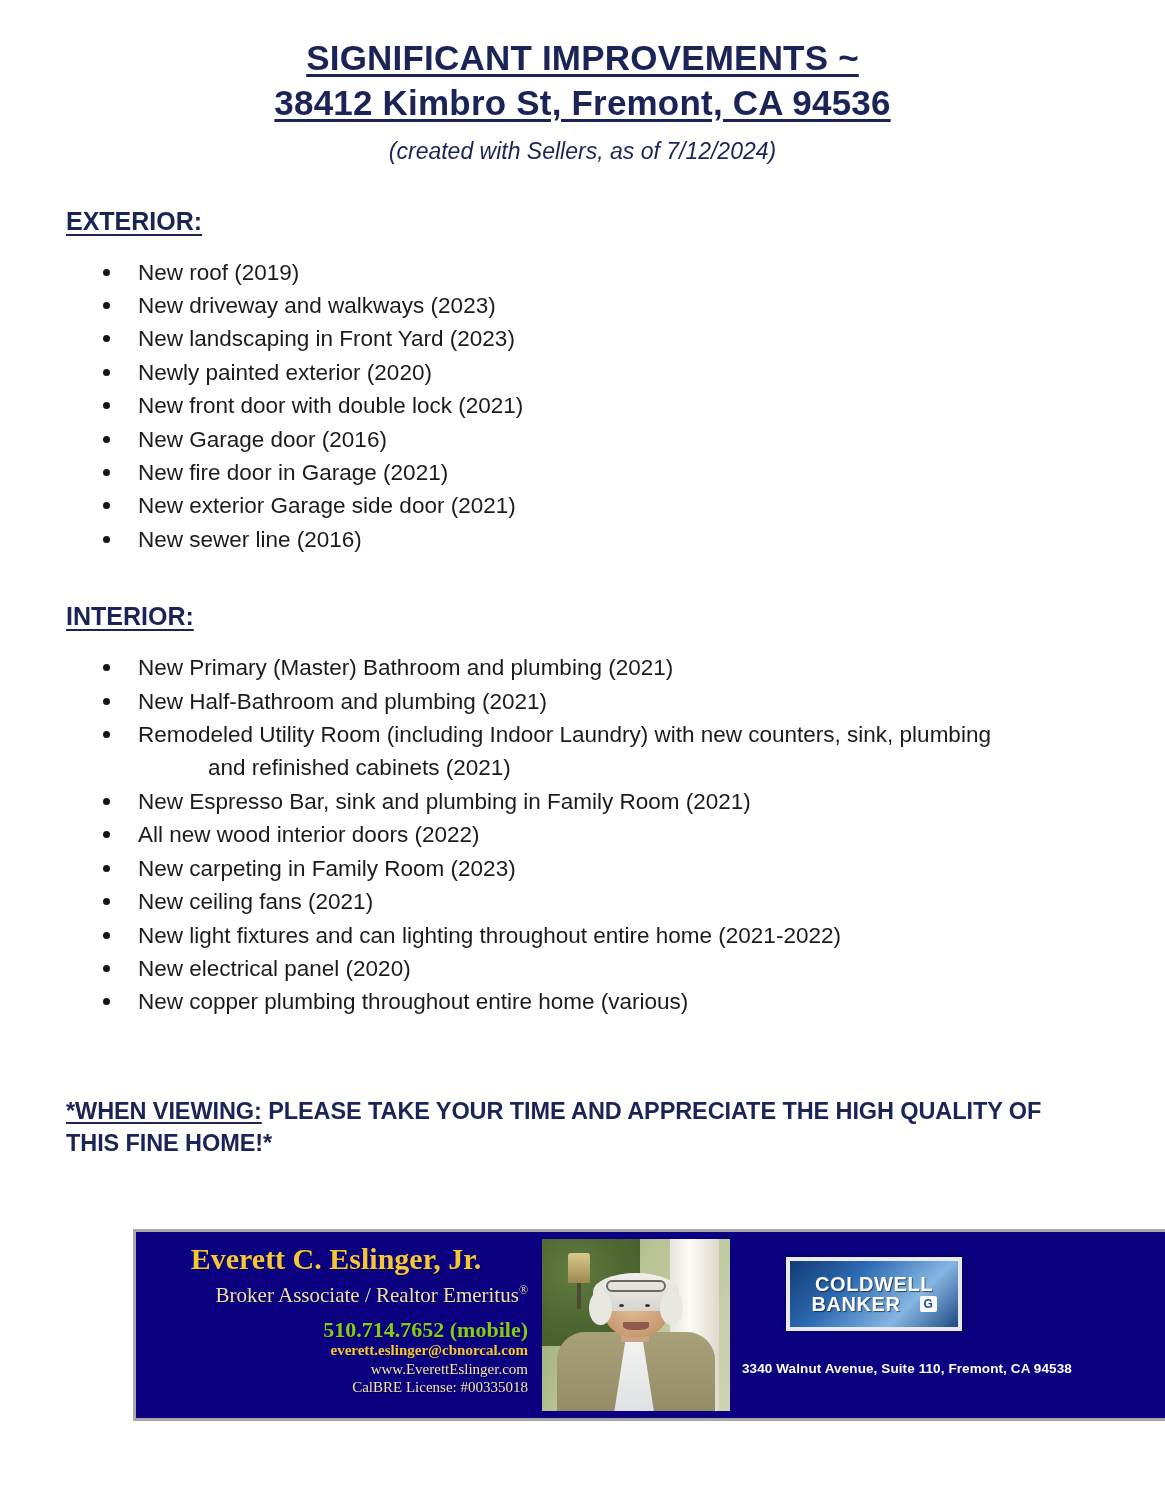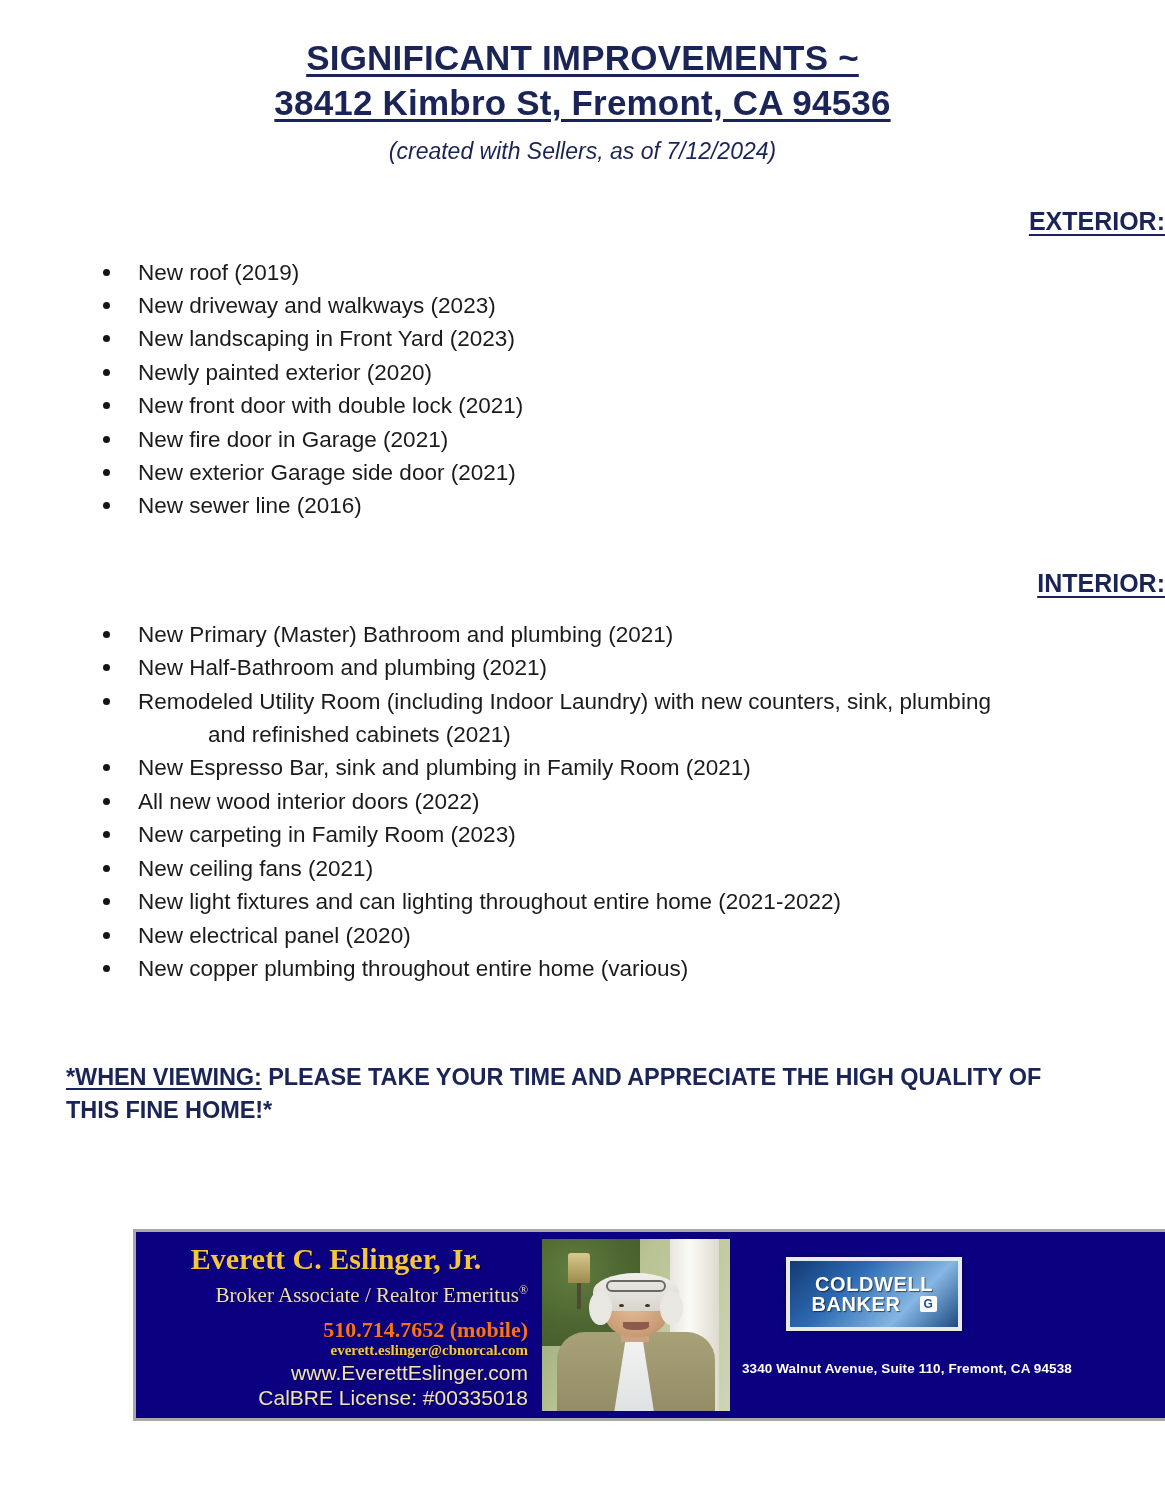--- a/index.html
+++ b/index.html
@@ -39,21 +39,20 @@
 
   
   .section-heading {
     font-family: "Liberation Sans", sans-serif;
     font-weight: bold;
     font-size: 25px;
     color: #1a2456;
     text-decoration: underline;
     text-underline-offset: 4px;
     margin-left: 66px;
-    text-align: right;
   }
   #exterior-heading { margin-top: 42px; }
   #interior-heading { margin-top: 46px; }
 
   
   ul.bullets {
     list-style: none;
     margin: 0;
     padding: 0;
     margin-top: 20px;
@@ -133,38 +132,38 @@
     text-align: right;
     line-height: 1.18;
     margin-top: 8px;
     text-shadow: 1px 1px 0 rgba(0,0,0,0.4);
   }
   .agent-role sup { font-size: 12px; vertical-align: super; }
   .agent-phone {
     font-family: "Liberation Serif", serif;
     font-weight: bold;
     font-size: 22px;
-    color: #f97316;
+    color: #84cc16;
     text-align: right;
     margin-top: 9px;
     line-height: 1.16;
     text-shadow: 1px 1px 0 rgba(0,0,0,0.4);
   }
   .agent-email {
     font-family: "Liberation Serif", serif;
     font-weight: bold;
     font-size: 15px;
     color: #f6c63a;
     text-align: right;
     line-height: 1.16;
     text-shadow: 1px 1px 0 rgba(0,0,0,0.4);
   }
   .agent-web, .agent-license {
-    font-family: Liberation Sans, sans-serif;
-    font-size: 21px;
+    font-family: Liberation Serif, serif;
+    font-size: 15px;
     color: #f3e3b2;
     line-height: 1.2;
     text-shadow: 1px 1px 0 rgba(0,0,0,0.4);
   }
 
   
   .agent-photo {
     position: relative;
     flex: 0 0 188px;
     width: 188px;
@@ -260,20 +259,21 @@
   <div class="subtitle">(created with Sellers, as of 7/12/2024)</div>
 </div>
 
 <div class="section-heading" id="exterior-heading">EXTERIOR:</div>
 <ul class="bullets" id="exterior-list">
   <li><span>New roof (2019)</span></li>
   <li><span>New driveway and walkways (2023)</span></li>
   <li><span>New landscaping in Front Yard (2023)</span></li>
   <li><span>Newly painted exterior (2020)</span></li>
   <li><span>New front door with double lock (2021)</span></li>
+  <li><span>New Garage door (2016)</span></li>
   <li><span>New fire door in Garage (2021)</span></li>
   <li><span>New exterior Garage side door (2021)</span></li>
   <li><span>New sewer line (2016)</span></li>
 </ul>
 
 <div class="section-heading" id="interior-heading">INTERIOR:</div>
 <ul class="bullets" id="interior-list">
   <li><span>New Primary (Master) Bathroom and plumbing (2021)</span></li>
   <li><span>New Half-Bathroom and plumbing (2021)</span></li>
   <li>

